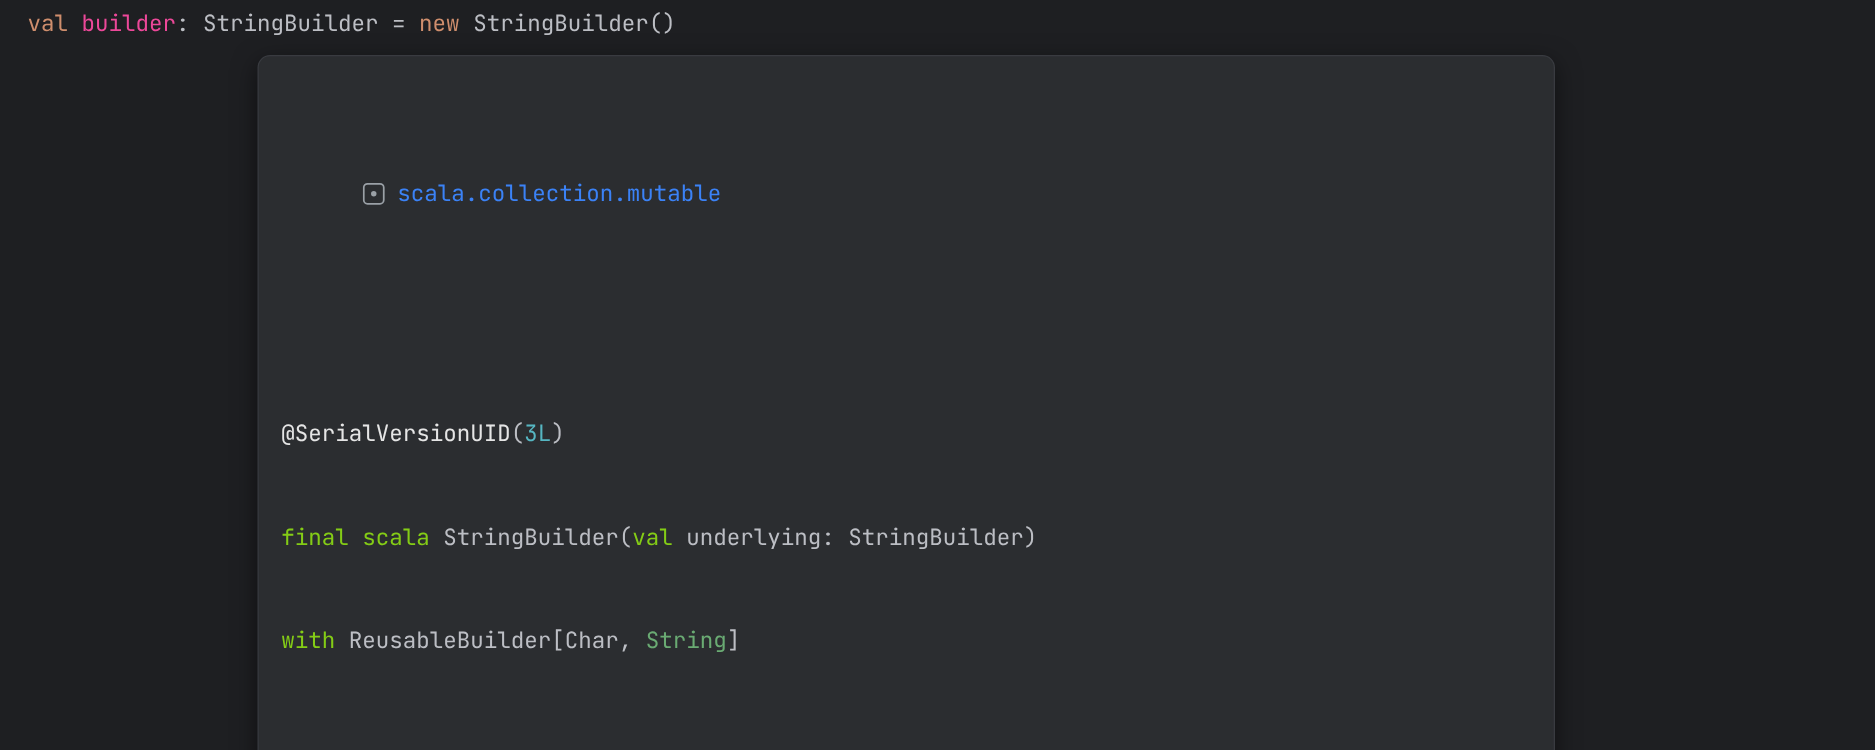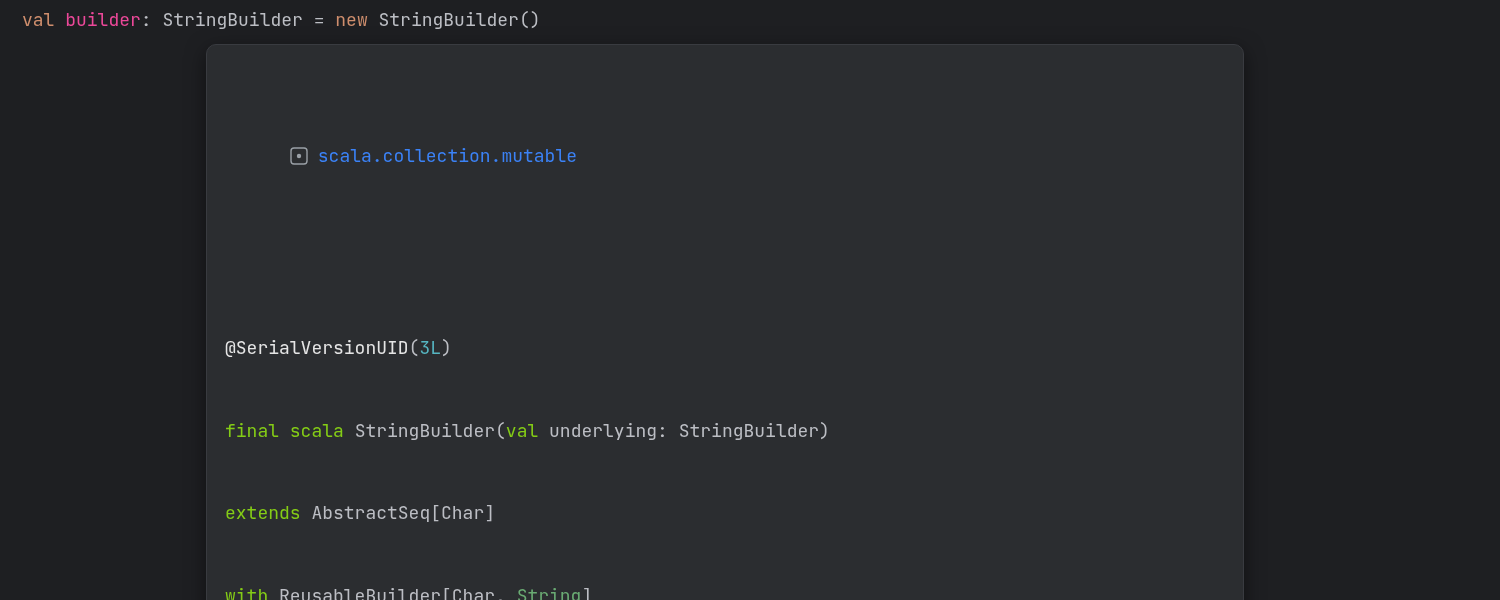--- a/index.html
+++ b/index.html
@@ -71,21 +71,20 @@
       <span class="icon">
         <svg width="18" height="18" viewBox="0 0 18 18">
             <rect x="1" y="1" width="16" height="16" rx="3" fill="none" stroke="#9aa0a6" stroke-width="1.4"></rect>
             <circle cx="9" cy="9" r="2.2" fill="#9aa0a6"></circle>
           </svg>
       </span><span class="pkg-link">scala.collection.mutable</span>
     </span>
     <span class="blank row"></span>
     <span class="row"><span class="ann">@SerialVersionUID</span><span>(</span><span class="lit">3L</span><span>)</span></span>
     <span class="row"><span class="kw2">final</span> <span class="kw2">scala</span> <span class="cls">StringBuilder</span><span>(</span><span class="kw2">val</span> <span>underlying</span><span>:</span> <span>StringBuilder</span><span>)</span></span>
-    <span class="row"><span class="kw2">extends</span> <span>AbstractSeq[Char]</span></span>
     <span class="row"><span class="kw2">with</span> <span><span>ReusableBuilder[Char, </span><span class="tp-str">String</span><span>]</span></span></span>
     
     
     
     
     
   </div>
 
 </div>
 

